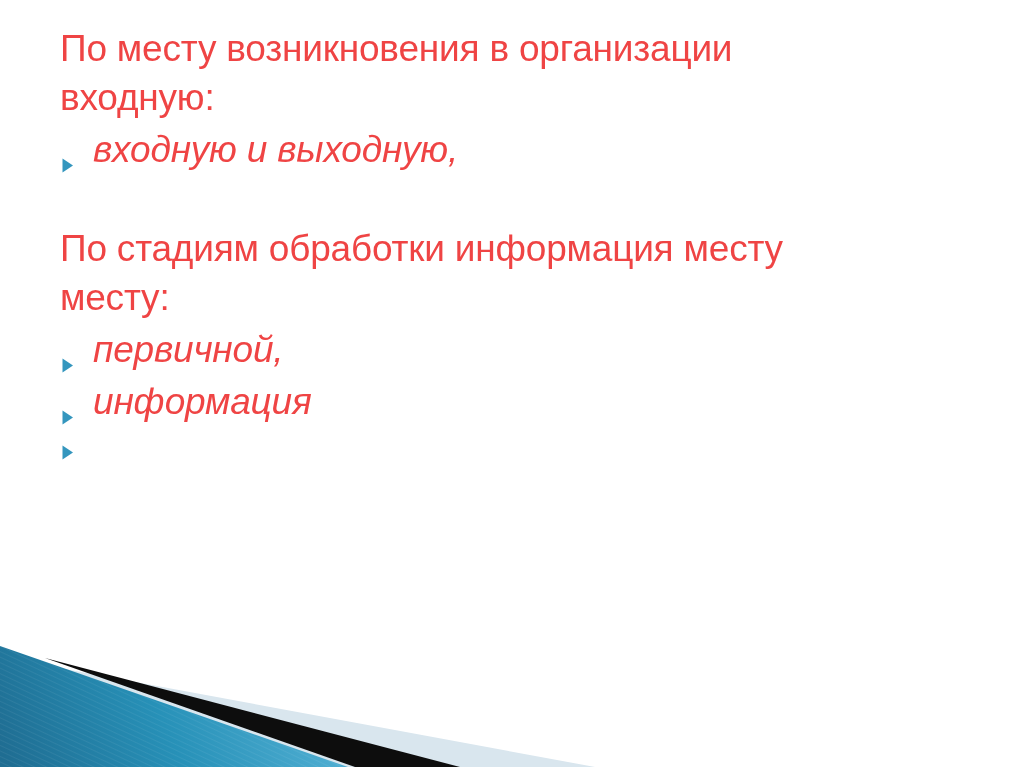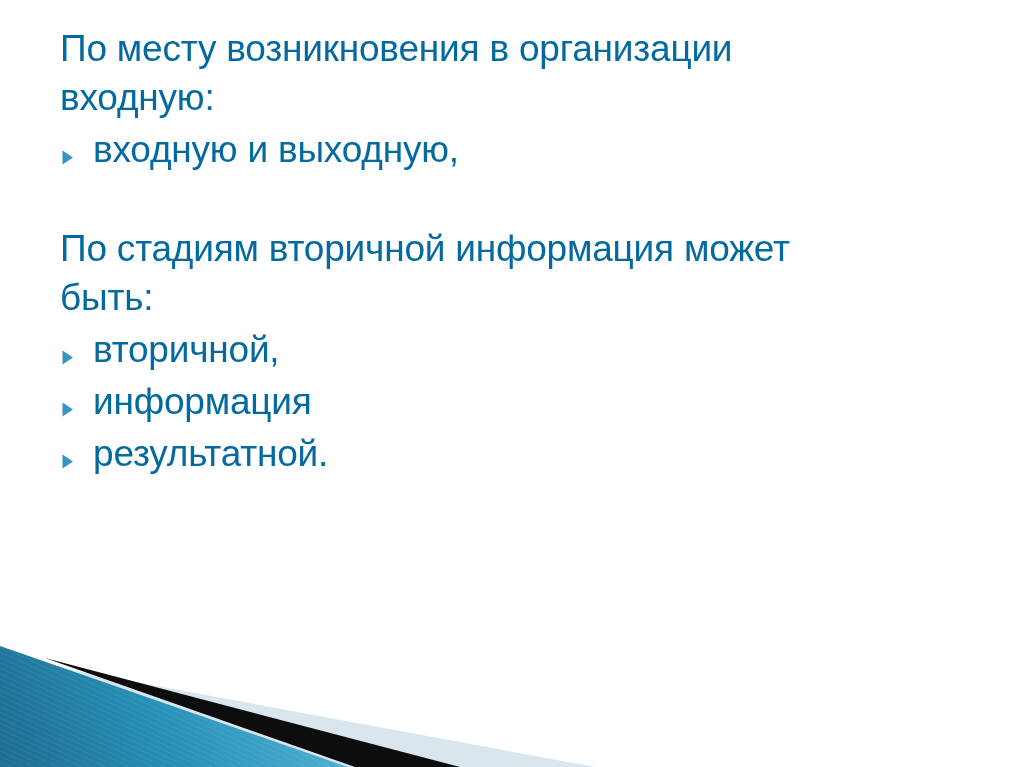--- a/index.html
+++ b/index.html
@@ -7,38 +7,39 @@
     padding: 0;
     background: #ffffff;
   }
   .slide {
     position: relative;
     width: 968px;
     height: 767px;
     overflow: hidden;
     background: #ffffff;
     font-family: "Liberation Sans", sans-serif;
-    color: #0369a1;
+    color: #ef4444;
   }
   .content {
     position: absolute;
     left: 60px;
     top: 24px;
     width: 820px;
     font-size: 37px;
     line-height: 49px;
     letter-spacing: -0.2px;
   }
   .heading div { white-space: nowrap; }
   .bullet-row {
     display: flex;
-    align-items: center;
+    align-items: flex-end;
     margin-left: 2px;
     margin-top: 3px;
     white-space: nowrap;
+    font-style: italic;
   }
   .bullet-marker {
     flex: 0 0 auto;
     margin-top: 16px;
     margin-right: 19px;
   }
   .blank-line { height: 50px; }
   .deco {
     position: absolute;
     left: 0;
@@ -64,43 +65,42 @@
       <svg class="bullet-marker" width="12" height="16" viewBox="0 0 12 16">
         <polygon points="0.5,0.5 11,7.5 0.5,14.5" fill="#3496be"></polygon>
       </svg>
       <span class="bullet-text">входную и выходную,</span>
     </div>
 
 
     <div class="blank-line"></div>
 
     <div class="heading">
-      <div>По стадиям вторичной информация может</div>
-      <div>быть:</div>
+      <div>По стадиям обработки информация месту</div>
+      <div>месту:</div>
     </div>
 
     <div class="bullet-row">
       <svg class="bullet-marker" width="12" height="16" viewBox="0 0 12 16">
         <polygon points="0.5,0.5 11,7.5 0.5,14.5" fill="#3496be"></polygon>
       </svg>
-      <span class="bullet-text">вторичной,</span>
+      <span class="bullet-text">первичной,</span>
     </div>
 
     <div class="bullet-row">
       <svg class="bullet-marker" width="12" height="16" viewBox="0 0 12 16">
         <polygon points="0.5,0.5 11,7.5 0.5,14.5" fill="#3496be"></polygon>
       </svg>
       <span class="bullet-text">информация</span>
     </div>
 
     <div class="bullet-row">
       <svg class="bullet-marker" width="12" height="16" viewBox="0 0 12 16">
         <polygon points="0.5,0.5 11,7.5 0.5,14.5" fill="#3496be"></polygon>
       </svg>
-      <span class="bullet-text">результатной.</span>
     </div>
 
   </div>
 
   <svg class="deco" viewBox="0 0 1024 767" xmlns="http://www.w3.org/2000/svg">
     <defs>
       <linearGradient id="blueGrad" gradientUnits="userSpaceOnUse" x1="20" y1="790" x2="340" y2="640">
         <stop offset="0" stop-color="#1f6d92"></stop>
         <stop offset="0.45" stop-color="#2791b8"></stop>
         <stop offset="1" stop-color="#5cb7da"></stop>

